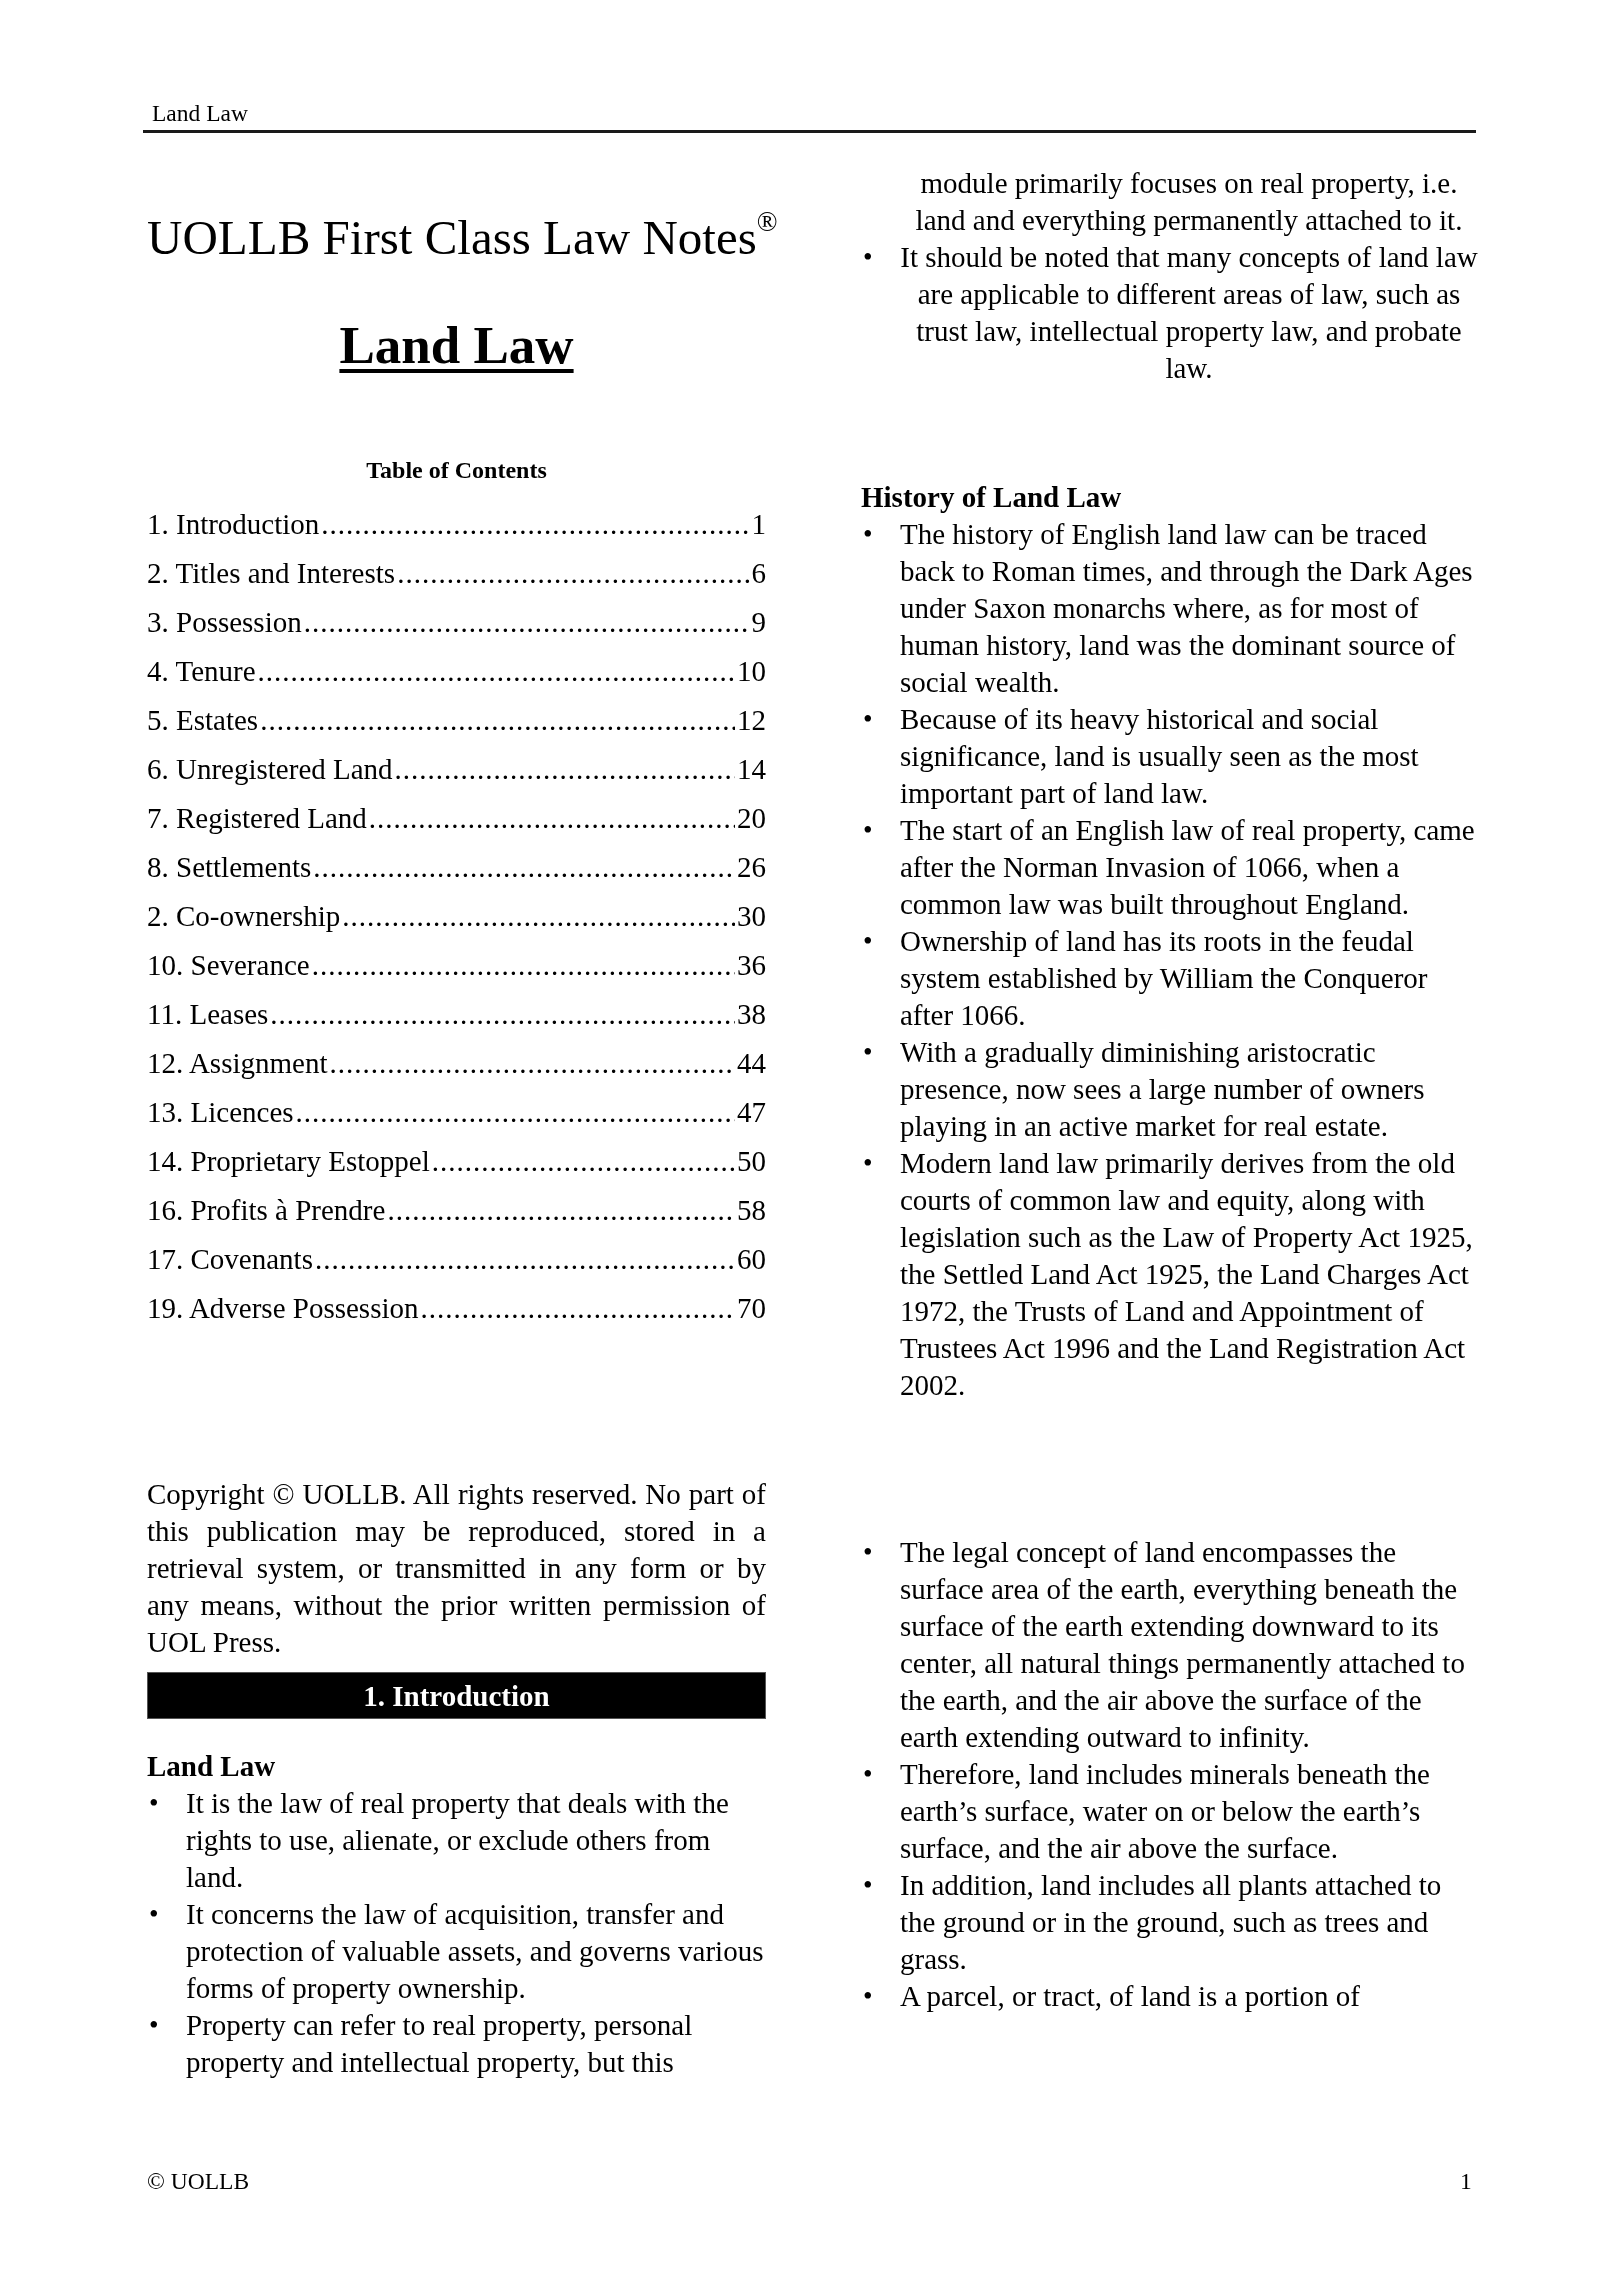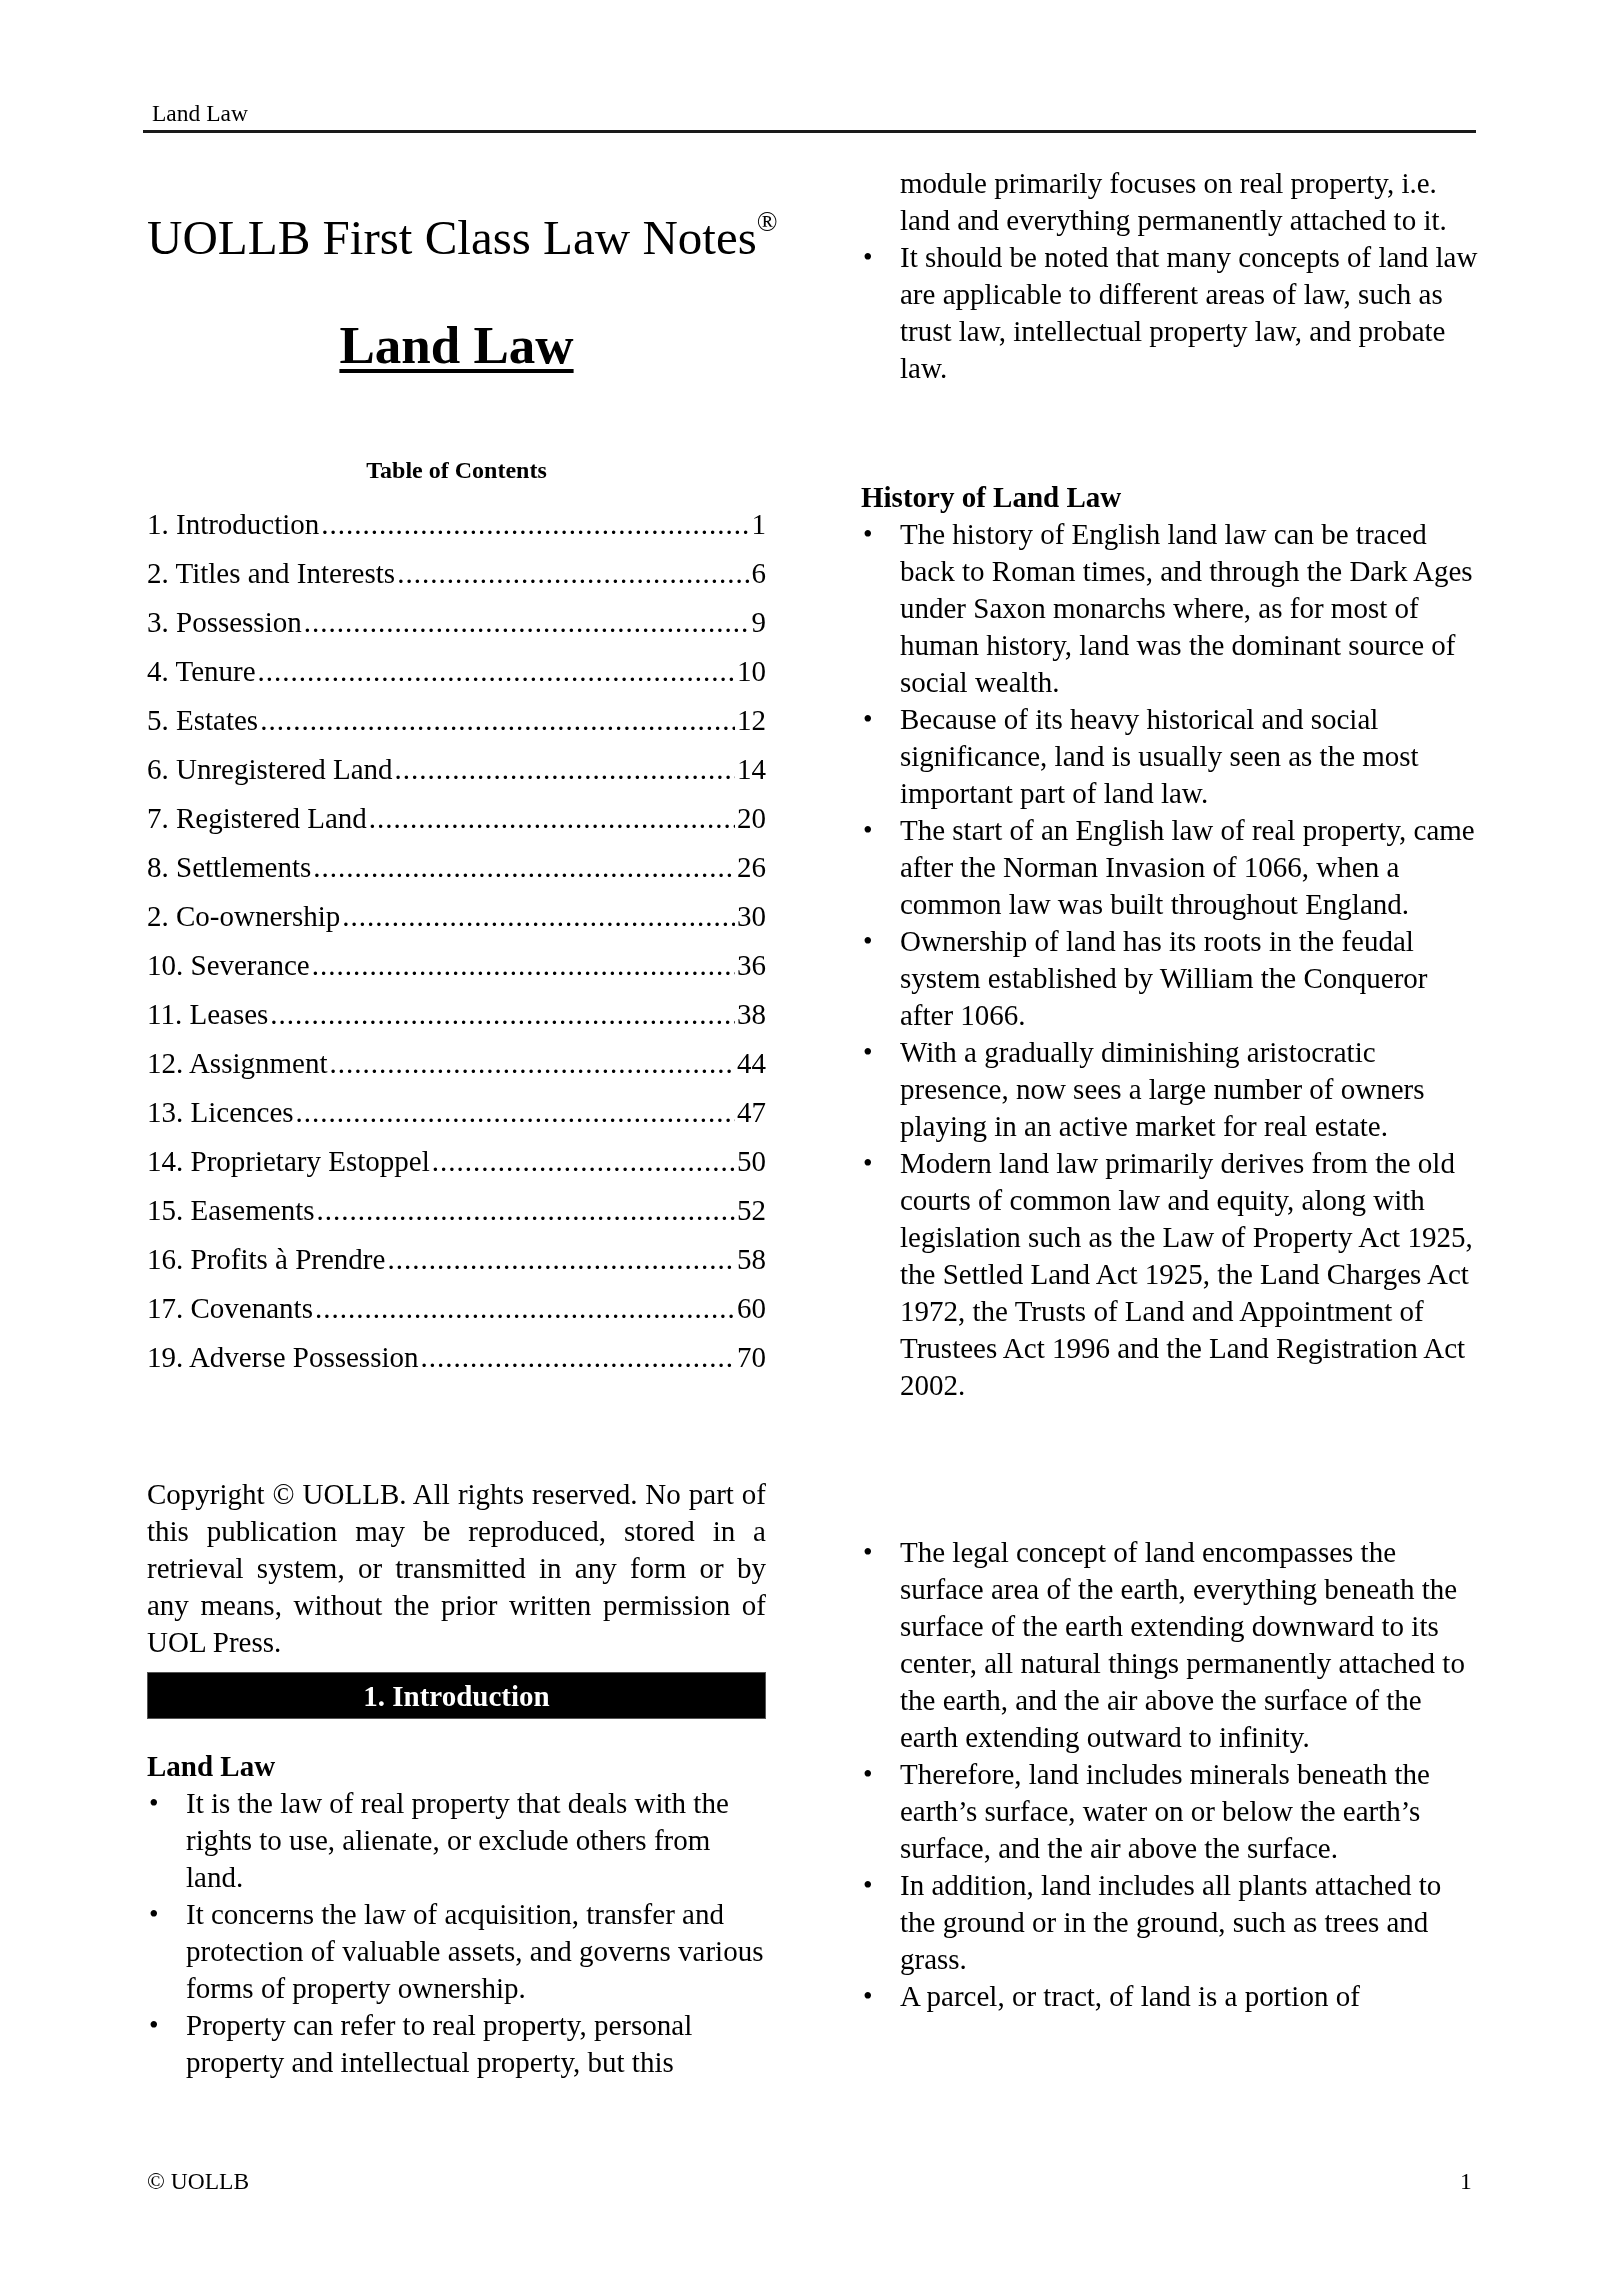--- a/index.html
+++ b/index.html
@@ -152,25 +152,20 @@
       <span class="toc-label">13. Licences</span>
       <span class="toc-dots"></span>
       <span class="toc-page">47</span>
     </div>
   <div class="toc-row">
       <span class="toc-label">14. Proprietary Estoppel</span>
       <span class="toc-dots"></span>
       <span class="toc-page">50</span>
     </div>
   <div class="toc-row">
-      <span class="toc-label">15. Easements</span>
-      <span class="toc-dots"></span>
-      <span class="toc-page">52</span>
-    </div>
-  <div class="toc-row">
       <span class="toc-label">16. Profits à Prendre</span>
       <span class="toc-dots"></span>
       <span class="toc-page">58</span>
     </div>
   <div class="toc-row">
       <span class="toc-label">17. Covenants</span>
       <span class="toc-dots"></span>
       <span class="toc-page">60</span>
     </div>
   <div class="toc-row">
@@ -186,21 +181,21 @@
 
 <div class="block" style="left:147px; top:1748px; width:619px;">
   <div class="sub-heading">Land Law</div>
   <ul class="bullets">
     <li><span class="bullet-dot">•</span><span>It is the law of real property that deals with the rights to use, alienate, or exclude others from land.</span></li>
     <li><span class="bullet-dot">•</span><span>It concerns the law of acquisition, transfer and protection of valuable assets, and governs various forms of property ownership.</span></li>
     <li><span class="bullet-dot">•</span><span>Property can refer to real property, personal property and intellectual property, but this</span></li>
   </ul>
 </div>
 
-<div class="block" style="left:861px; top:165px; width:617px;">
+<div class="block" style="left:861px; top:165px; width:617px;text-align:center;">
   <div class="cont-text">module primarily focuses on real property, i.e. land and everything permanently attached to it.</div>
   <ul class="bullets">
     <li><span class="bullet-dot">•</span><span>It should be noted that many concepts of land law are applicable to different areas of law, such as trust law, intellectual property law, and probate law.</span></li>
   </ul>
 </div>
 
 <div class="block" style="left:861px; top:461px; width:617px;margin-top:18px;">
   <div class="sub-heading">History of Land Law</div>
   <ul class="bullets">
     <li><span class="bullet-dot">•</span><span>The history of English land law can be traced back to Roman times, and through the Dark Ages under Saxon monarchs where, as for most of human history, land was the dominant source of social wealth.</span></li>

